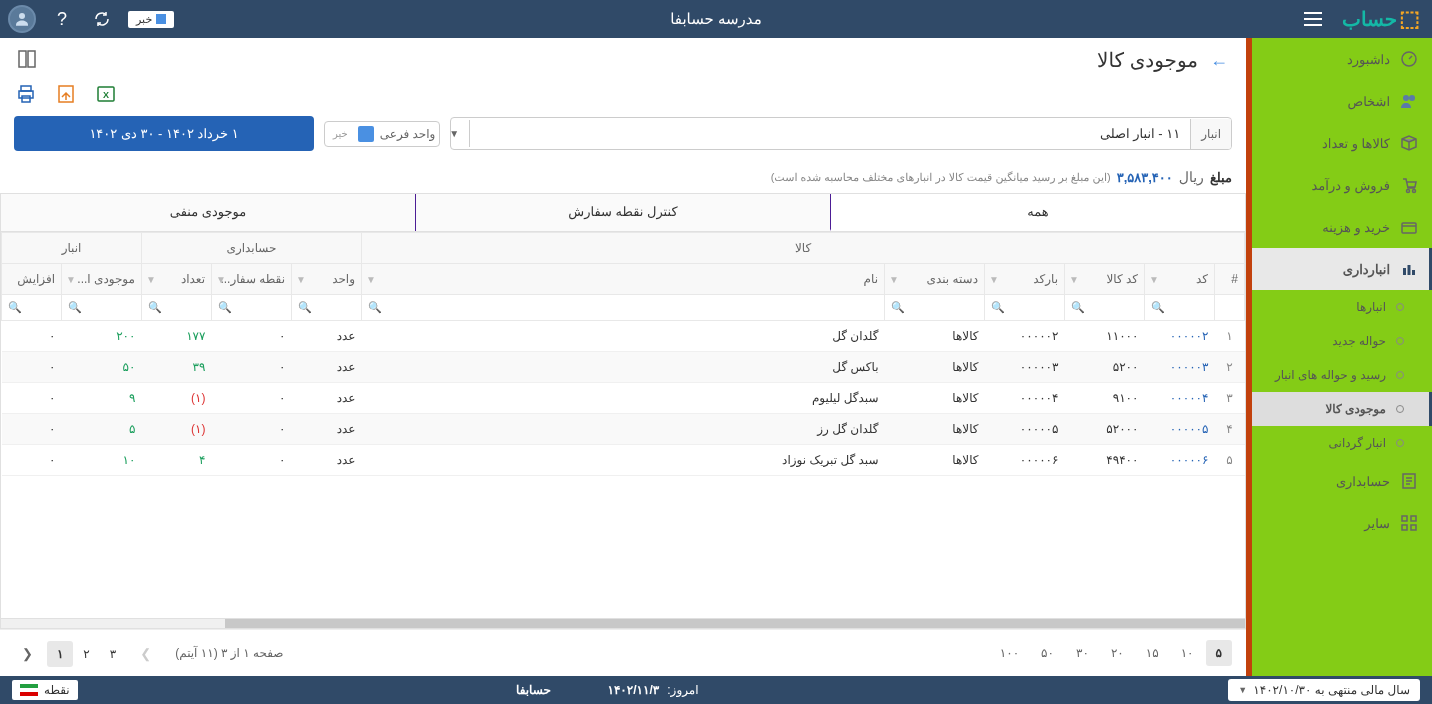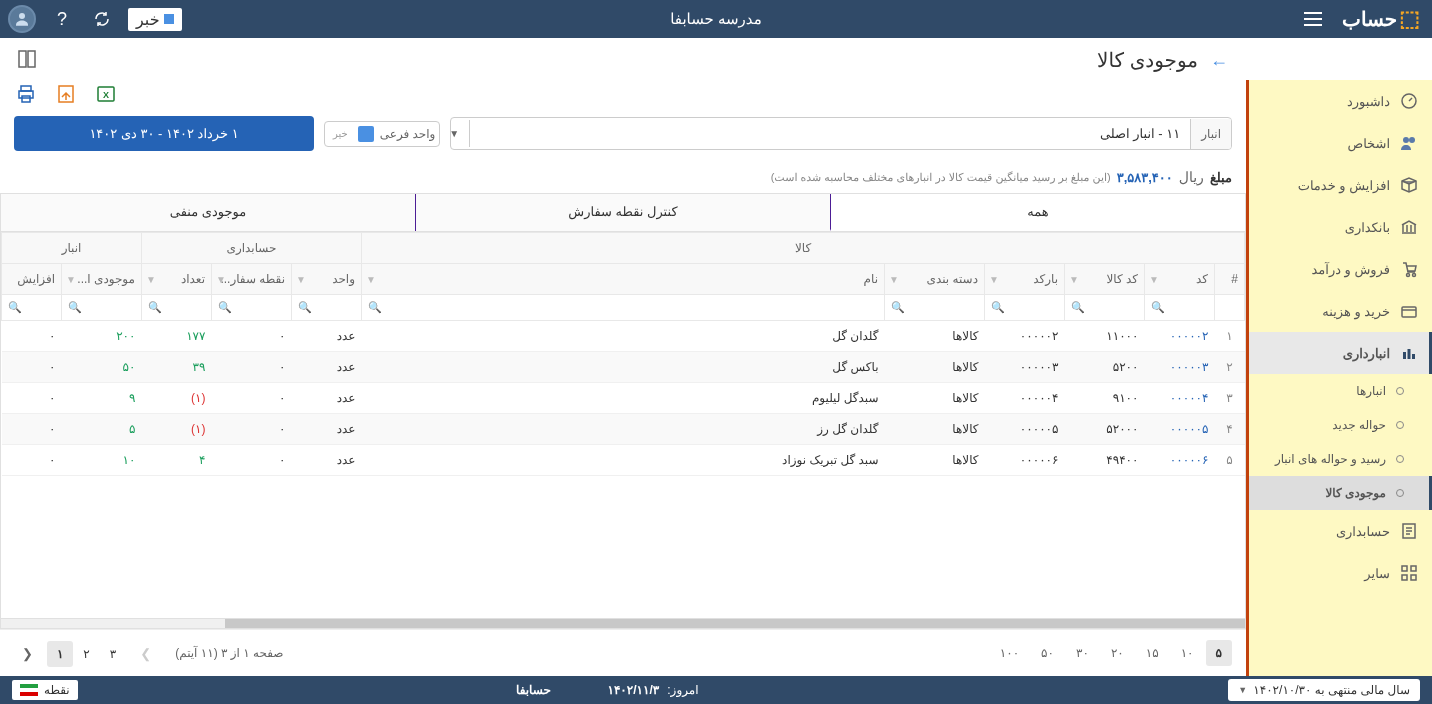--- a/index.html
+++ b/index.html
@@ -3,34 +3,34 @@
 <meta charset="utf-8">
 <style>
 * { margin: 0; padding: 0; box-sizing: border-box; }
 body { font-family: Tahoma, 'Segoe UI', sans-serif; font-size: 13px; background: #fff; color: #333; direction: rtl; overflow: hidden; }
 
 
 .top-header { height: 38px; background: #304a68; display: flex; align-items: center; justify-content: space-between; padding: 0 8px; color: #fff; }
 .top-header-right { display: flex; align-items: center; gap: 8px; }
 .top-header-left { display: flex; align-items: center; gap: 12px; }
 .logo { font-size: 20px; font-weight: bold; color: #f5a623; padding: 0 4px; display:flex; align-items:center; gap:2px;}
-.logo-text{color:#ffffff;}
+.logo-text{color:#14b8a6;}
 .hamburger { width: 34px; height: 34px; display: flex; align-items: center; justify-content: center; cursor: pointer; }
 .hamburger svg { fill: #fff; }
 .top-title { position: absolute; left: 50%; transform: translateX(-50%); color: #fff; font-size: 15px; }
 .avatar { width: 28px; height: 28px; border-radius: 50%; background: #5a7a9a; border: 2px solid #6b8aaa; display:flex; align-items:center; justify-content:center;}
 .top-icon { width: 28px; height: 28px; display: flex; align-items: center; justify-content: center; cursor: pointer; color:#fff; }
-.news-badge { background: #fff; color: #333; padding: 2px 8px; border-radius: 2px; font-size: 16px; display:flex; align-items:center; gap:4px;}
+.news-badge { background: #fff; color: #333; padding: 2px 8px; border-radius: 2px; font-size: 11px; display:flex; align-items:center; gap:4px;}
 .news-badge::before{content:''; width:10px; height:10px; background:#4a90e2; display:inline-block;}
 
 
 .layout { display: flex; height: calc(100vh - 38px - 28px); }
 
 
-.sidebar { width: 186px; background: #fef9c3; border-left: 3px solid #c2410c; overflow-y: auto; flex-shrink: 0; margin-top: 42px; }
+.sidebar { width: 186px; background: #84cc16; border-left: 6px solid #c2410c; overflow-y: auto; flex-shrink: 0; }
 .sidebar-item { display: flex; align-items: center; gap: 10px; padding: 12px 14px; cursor: pointer; color: #555; font-size: 13px; }
 .sidebar-item.active { background: #e8e8e8; border-right: 3px solid #304a68; font-weight: bold; padding-right: 11px; }
 .sidebar-icon { width: 18px; height: 18px; display: flex; align-items: center; justify-content: center; flex-shrink: 0; }
 .sidebar-sub { padding-right: 28px; font-size: 12px; padding-top: 10px; padding-bottom: 10px; }
 .sidebar-sub.active { background: #ddd; border-right: 3px solid #304a68; padding-right: 25px; font-weight:bold;}
 .sidebar-sub-bullet { width: 8px; height: 8px; border: 1.5px solid #888; border-radius: 50%; flex-shrink: 0; }
 
 
 .main { flex: 1; display: flex; flex-direction: column; overflow: hidden; background:#fff;}
 .page-header { display: flex; align-items: center; justify-content: space-between; padding: 10px 18px; }
@@ -168,29 +168,21 @@
           </span>
           <span>اشخاص</span>
         </div>
         <div class="sidebar-item">
           <span class="sidebar-icon">
             <svg width="18" height="18" viewBox="0 0 18 18" fill="#888">
               <path d="M2 5l7-3 7 3v8l-7 3-7-3z" fill="none" stroke="#666" stroke-width="1.5"></path>
               <path d="M2 5l7 3 7-3M9 8v8" stroke="#666" stroke-width="1.5"></path>
             </svg>
           </span>
-          <span>افزایش و خدمات</span>
-        </div>
-        <div class="sidebar-item">
-          <span class="sidebar-icon">
-            <svg width="18" height="18" viewBox="0 0 18 18" fill="none" stroke="#666" stroke-width="1.5">
-              <path d="M2 7l7-4 7 4M3 7v7M7 7v7M11 7v7M15 7v7M2 15h14"></path>
-            </svg>
-          </span>
-          <span>بانکداری</span>
+          <span>کالاها و تعداد</span>
         </div>
         <div class="sidebar-item">
           <span class="sidebar-icon">
             <svg width="18" height="18" viewBox="0 0 18 18" fill="none" stroke="#666" stroke-width="1.5">
               <path d="M3 3h3l2 9h7M6 6h10l-1 5H7"></path>
               <circle cx="8" cy="15" r="1.5"></circle>
               <circle cx="14" cy="15" r="1.5"></circle>
             </svg>
           </span>
           <span>فروش و درآمد</span>
@@ -222,20 +214,24 @@
           <span class="sidebar-sub-bullet"></span>
           <span>حواله جدید</span>
         </div>
         <div class="sidebar-item sidebar-sub">
           <span class="sidebar-sub-bullet"></span>
           <span>رسید و حواله های انبار</span>
         </div>
         <div class="sidebar-item sidebar-sub active">
           <span class="sidebar-sub-bullet"></span>
           <span>موجودی کالا</span>
+        </div>
+        <div class="sidebar-item sidebar-sub">
+          <span class="sidebar-sub-bullet"></span>
+          <span>انبار گردانی</span>
         </div>
         <div class="sidebar-item">
           <span class="sidebar-icon">
             <svg width="18" height="18" viewBox="0 0 18 18" fill="none" stroke="#666" stroke-width="1.5">
               <rect x="3" y="2" width="12" height="14"></rect>
               <path d="M6 6h6M6 9h6M6 12h4"></path>
             </svg>
           </span>
           <span>حسابداری</span>
         </div>

